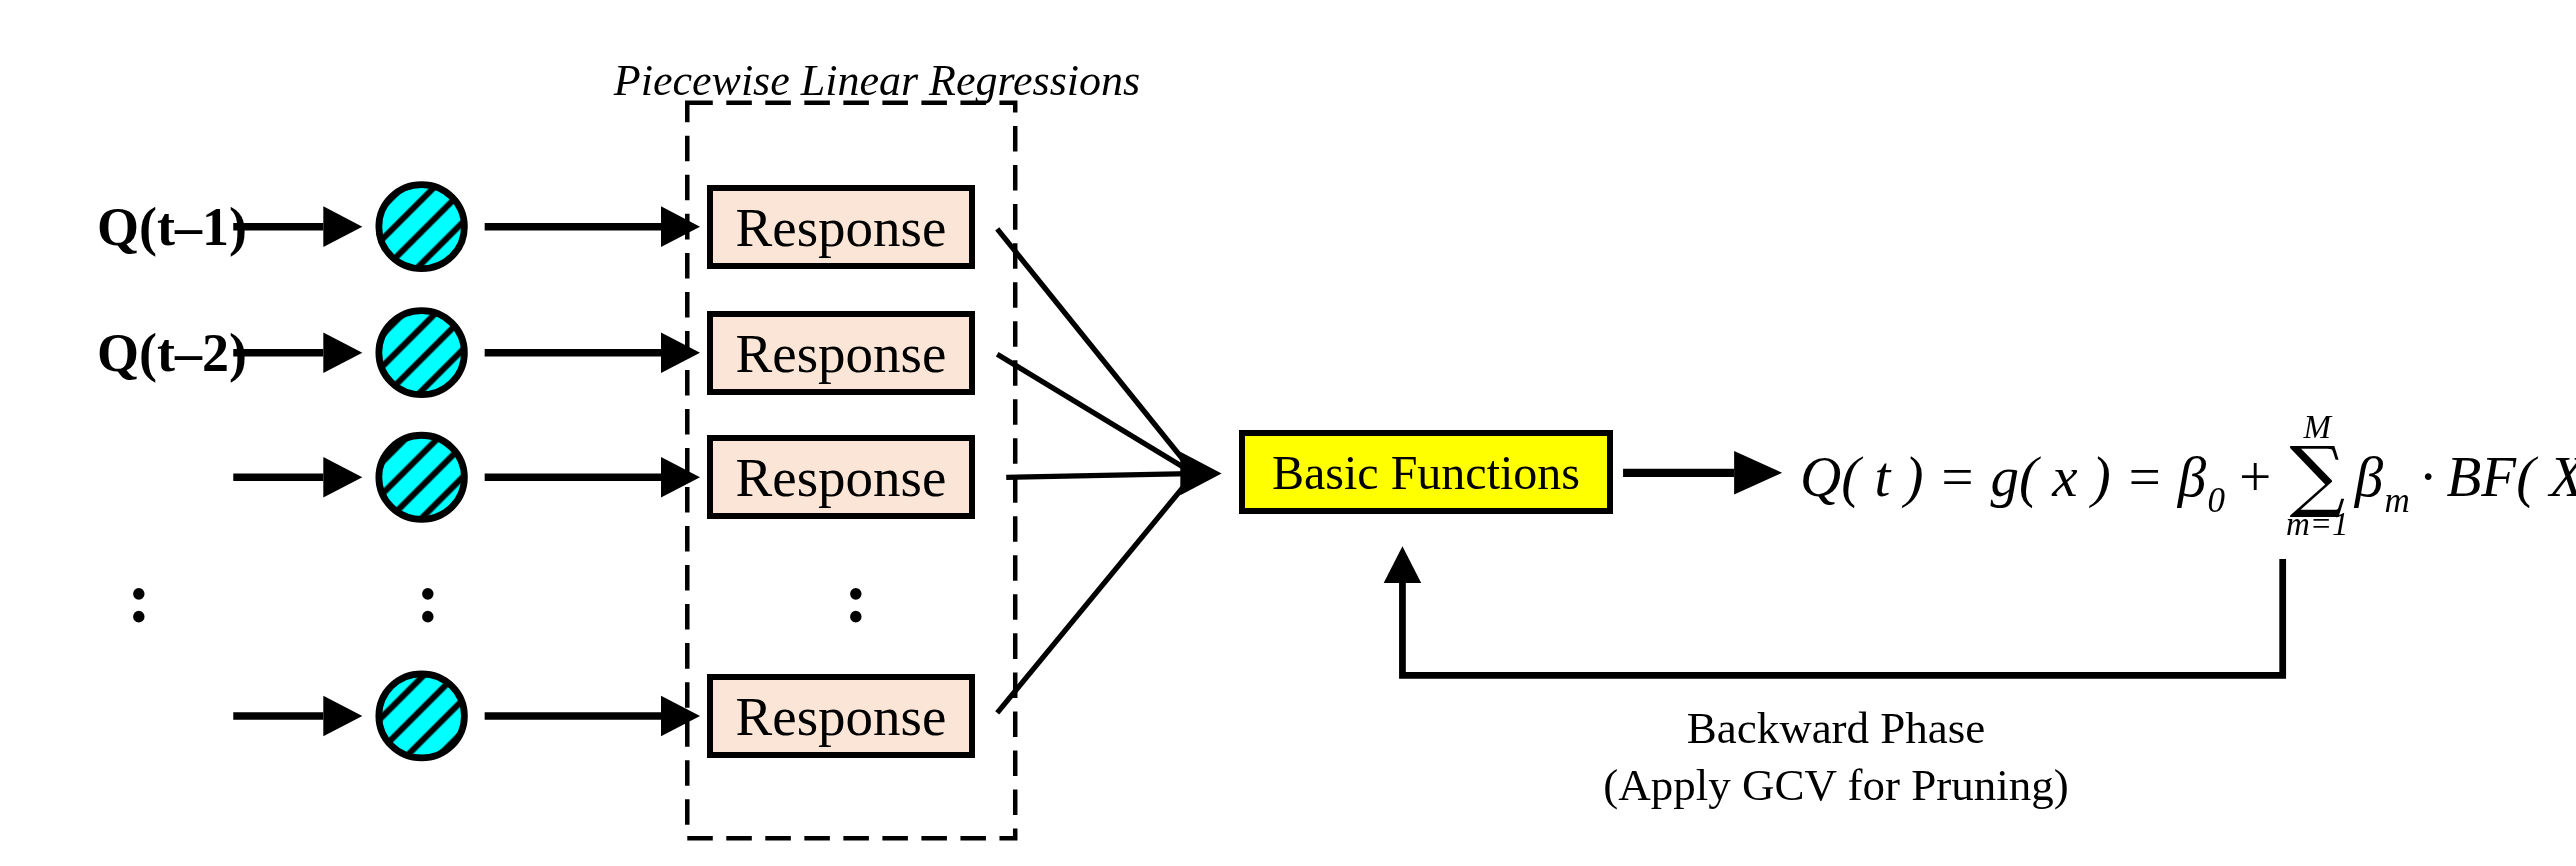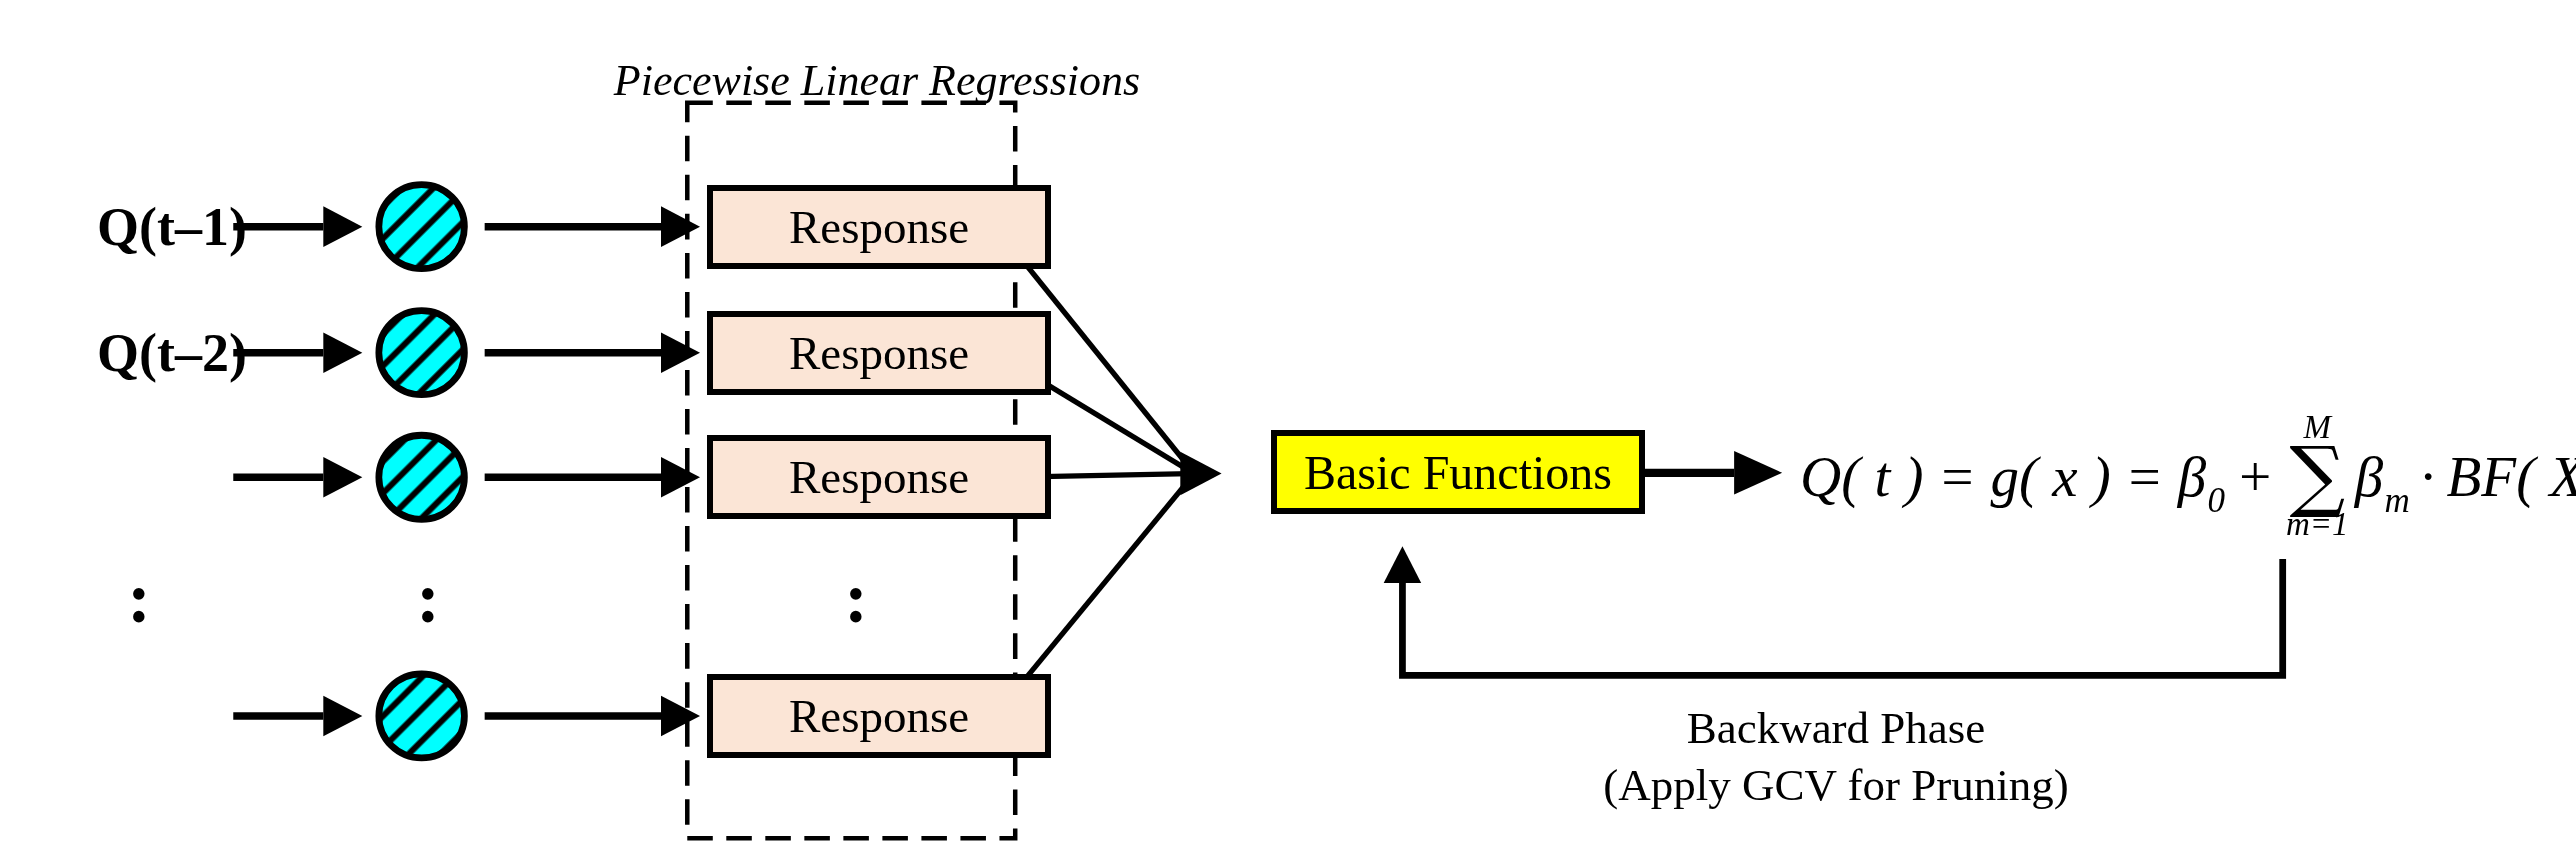--- a/index.html
+++ b/index.html
@@ -20,33 +20,32 @@
 
   .row-label{
     position:absolute;left:64px;width:173px;height:78px;
     font-weight:bold;font-size:54px;line-height:78px;text-align:left;
     white-space:nowrap;
     margin-left:33px;
   }
   .rl1{top:188px}.rl2{top:314px}.rl3{top:438px}.rl4{top:677px}
 
   .resp-box{
-    position:absolute;left:707px;width:344px;height:84px;
+    position:absolute;left:707px;width:268px;height:84px;
     background:#FBE5D6;border:6px solid #000;box-sizing:border-box;
     display:flex;align-items:center;justify-content:center;
-    font-size:47px;
+    font-size:55px;
   }
   .rb1{top:185px}.rb2{top:311px}.rb3{top:435px}.rb4{top:674px}
 
   .basic-box{
     position:absolute;left:1239px;top:430px;width:374px;height:84px;
     background:#FFFF00;border:6.8px solid #000;box-sizing:border-box;
     display:flex;align-items:center;justify-content:center;
     font-size:48px;
-    margin-left:32px;
   }
 
   .dots{
     position:absolute;top:557px;width:30px;height:90px;
     font-size:71px;font-weight:bold;text-align:center;line-height:83px;
   }
   .d1{left:124px}.d2{left:413px}.d3{left:841px}
 
   .equation{
     position:absolute;left:1800px;top:389px;height:174px;

